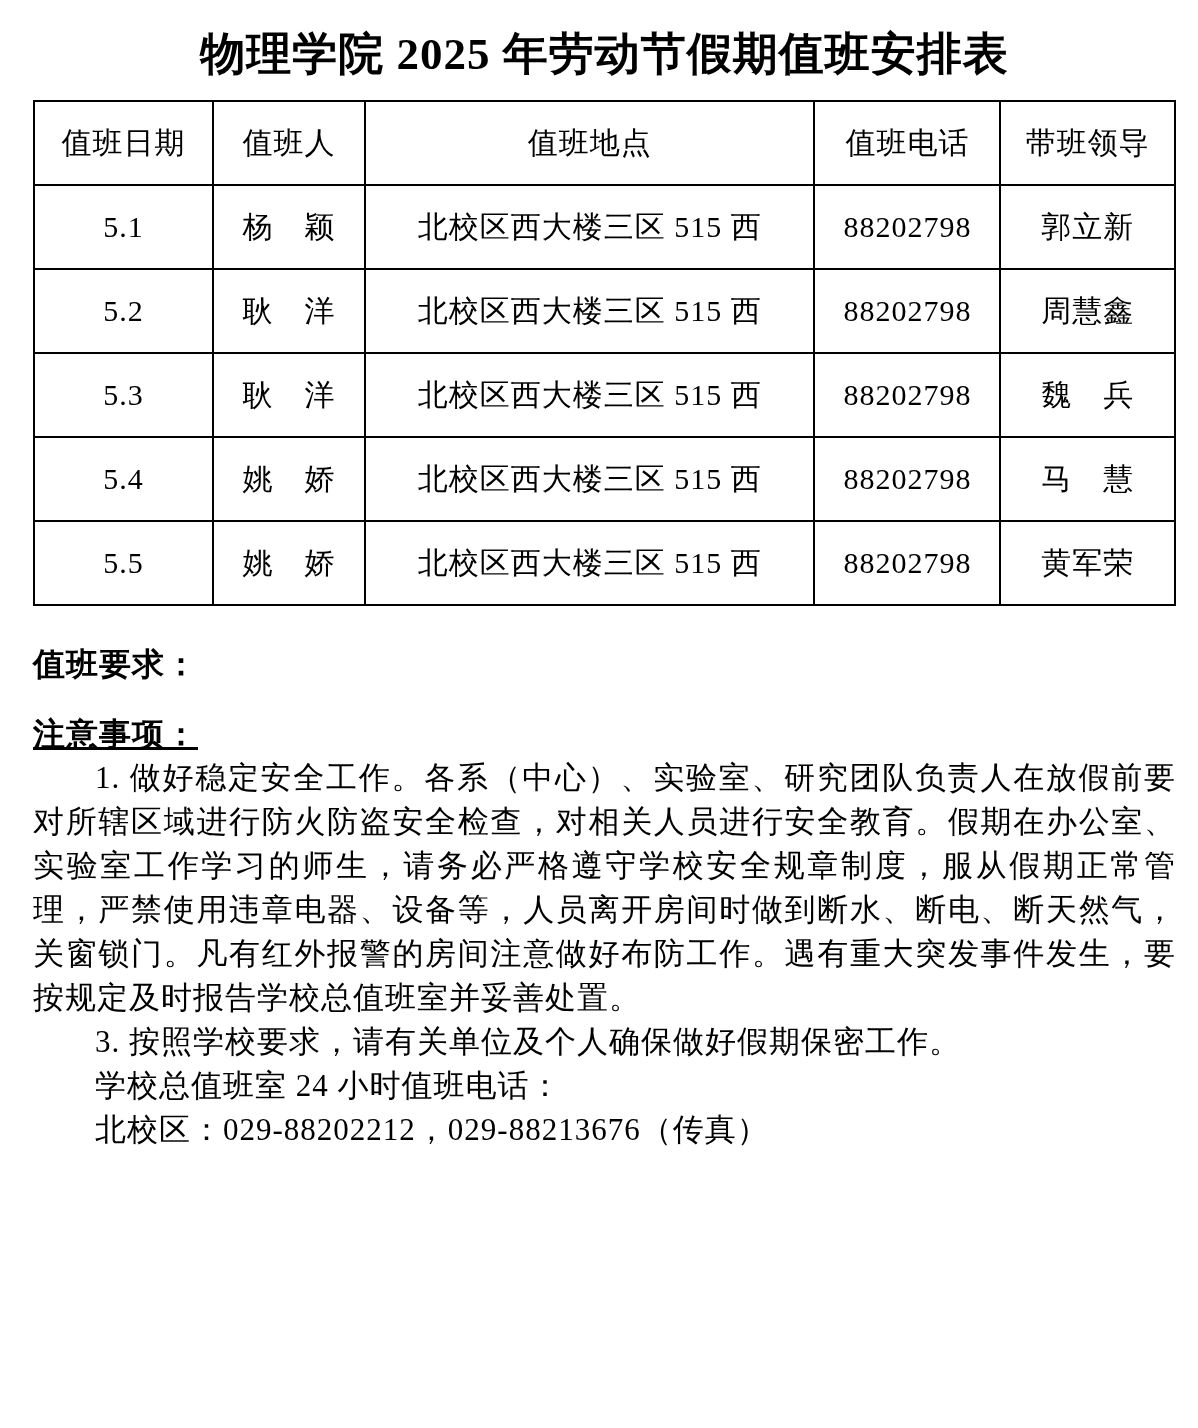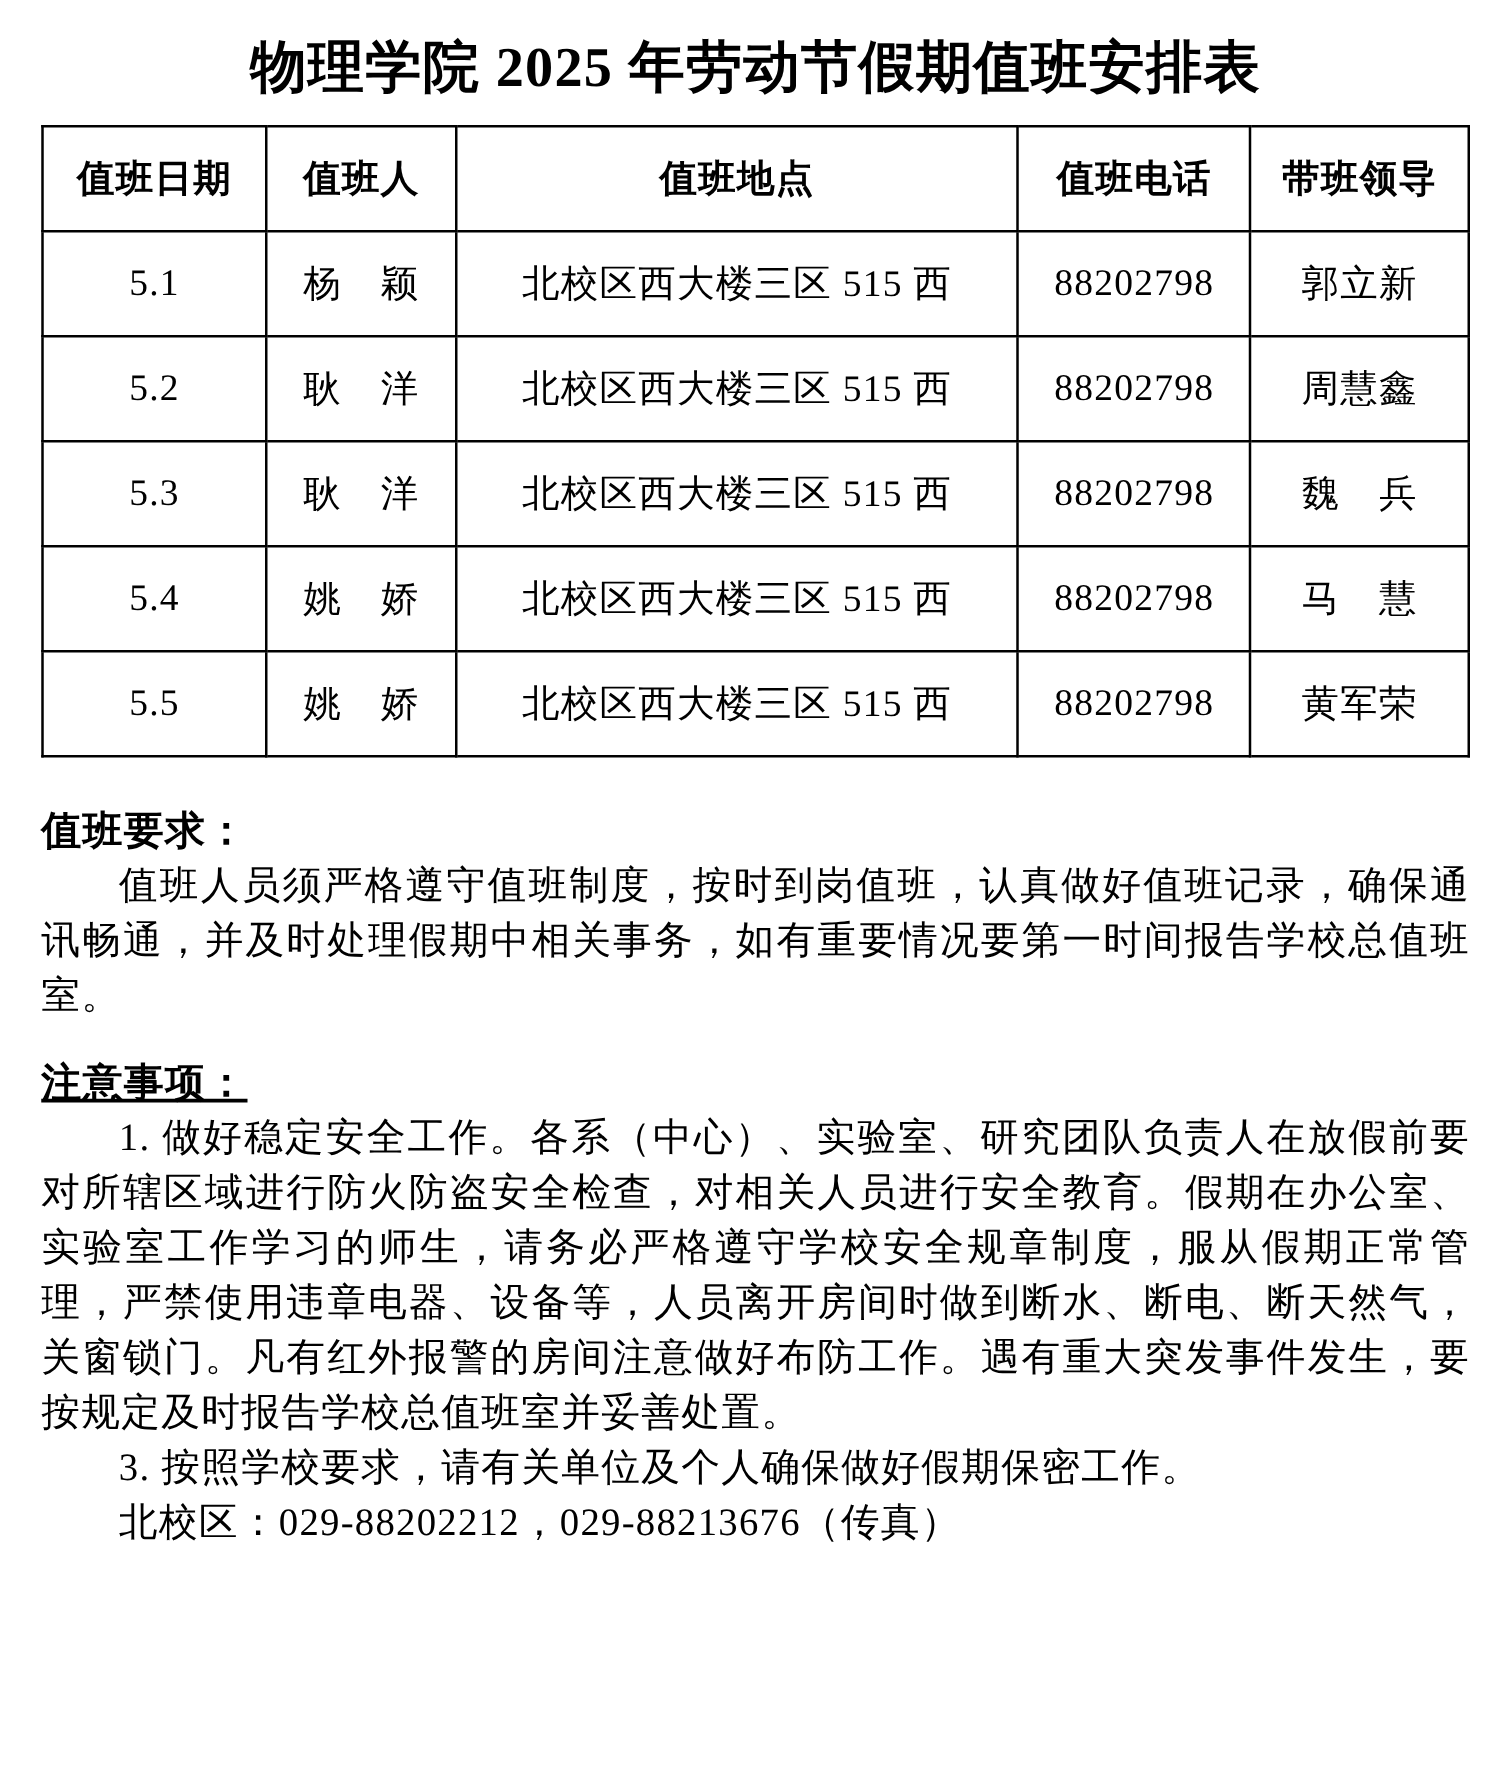--- a/index.html
+++ b/index.html
@@ -37,21 +37,21 @@
   table.duty-table td {
     border: 2px solid #000000;
     height: 82px;
     text-align: center;
     vertical-align: middle;
     font-size: 30px;
     padding: 0 4px;
     overflow: hidden;
   }
   table.duty-table th {
-    font-weight: bold;
+    font-weight: normal;
     font-family: "Liberation Sans", "DejaVu Sans", sans-serif;
     letter-spacing: 1px;
   }
   table.duty-table td {
     font-family: "Liberation Serif", "DejaVu Serif", serif;
     letter-spacing: 1px;
   }
   .section-heading {
     margin: 0;
     font-size: 32px;
@@ -136,23 +136,23 @@
         <td>姚　娇</td>
         <td>北校区西大楼三区 515 西</td>
         <td>88202798</td>
         <td>黄军荣</td>
       </tr>
     </tbody>
   </table>
 
   <section>
     <h2 class="section-heading req-heading">值班要求：</h2>
-    <p class="para">值班人员须严格遵守值班制度，按时到岗值班，认真做好值班记录，确保通讯畅通，并及时处理假期中相关事务，如有重要情况要第一时间报告学校总值班室。</p>
   </section>
 
   <section>
     <h2 class="section-heading notes-heading">注意事项：</h2>
     <p class="para">1. 做好稳定安全工作。各系（中心）、实验室、研究团队负责人在放假前要对所辖区域进行防火防盗安全检查，对相关人员进行安全教育。假期在办公室、实验室工作学习的师生，请务必严格遵守学校安全规章制度，服从假期正常管理，严禁使用违章电器、设备等，人员离开房间时做到断水、断电、断天然气，关窗锁门。凡有红外报警的房间注意做好布防工作。遇有重大突发事件发生，要按规定及时报告学校总值班室并妥善处置。</p>
     <p class="para">3. 按照学校要求，请有关单位及个人确保做好假期保密工作。</p>
+    <p class="plain-line">学校总值班室 24 小时值班电话：</p>
     <p class="plain-line">北校区：029-88202212，029-88213676（传真）</p>
   </section>
 
 </div>
 
 </body></html>

